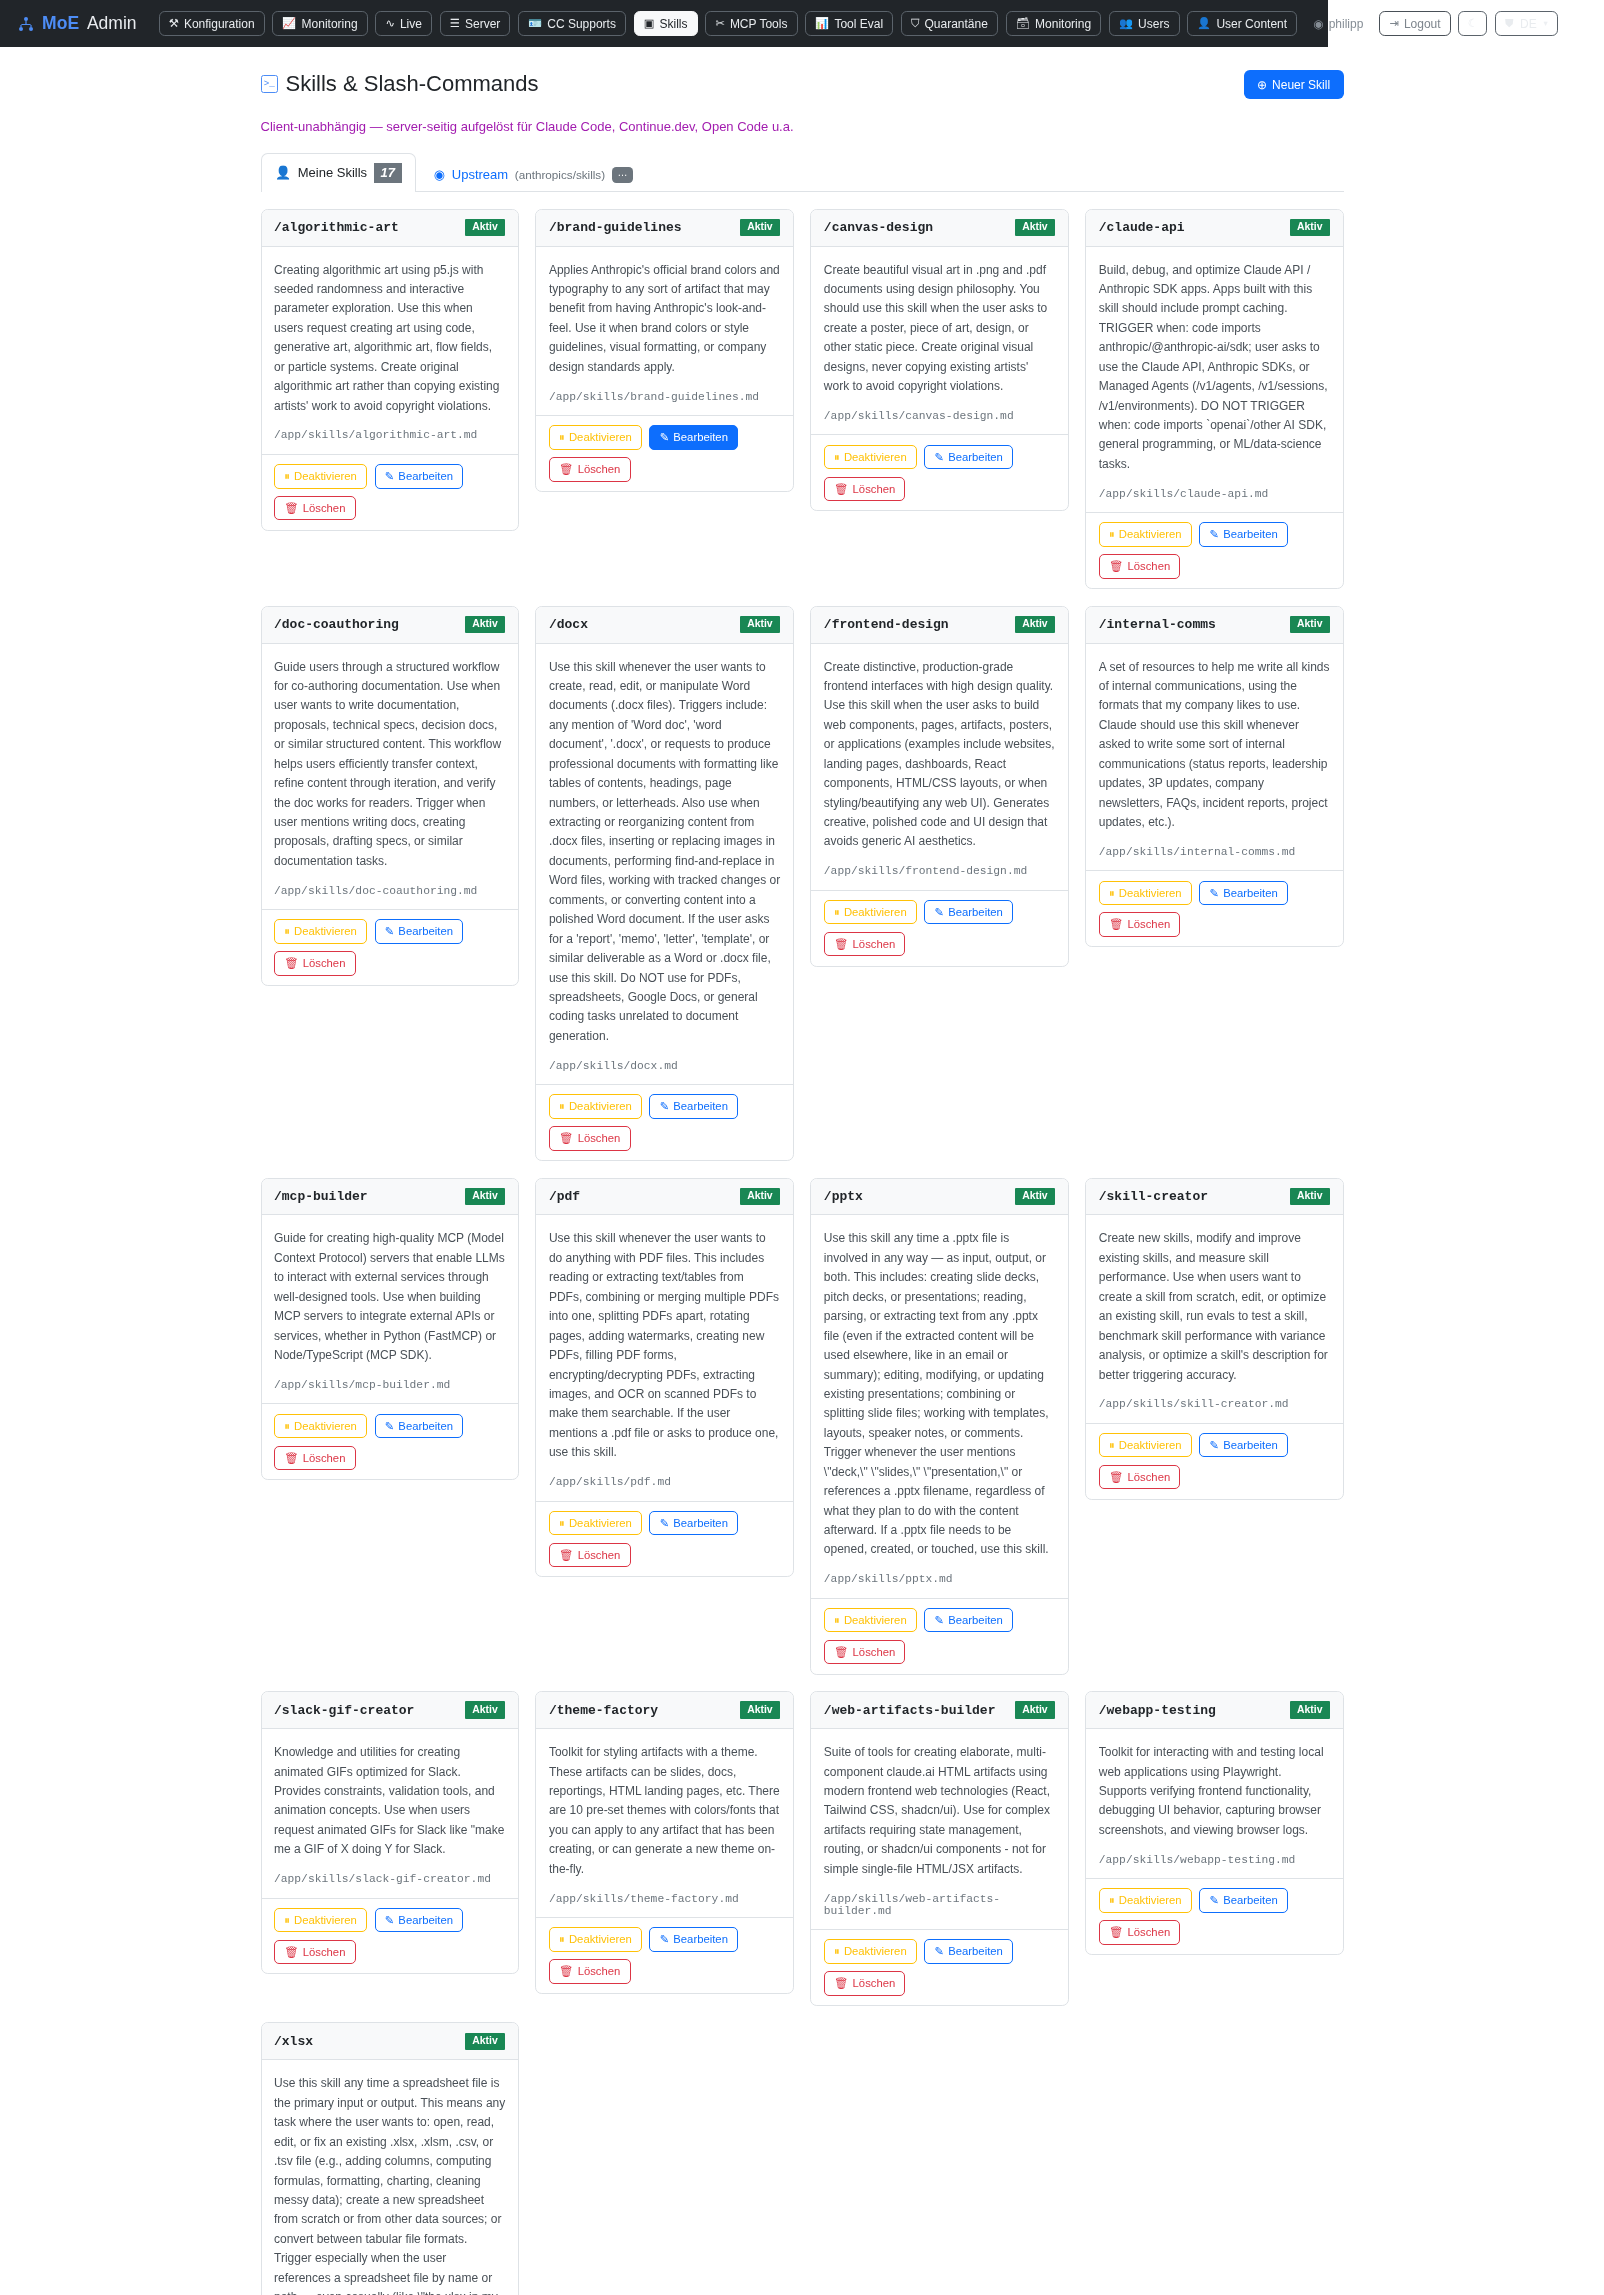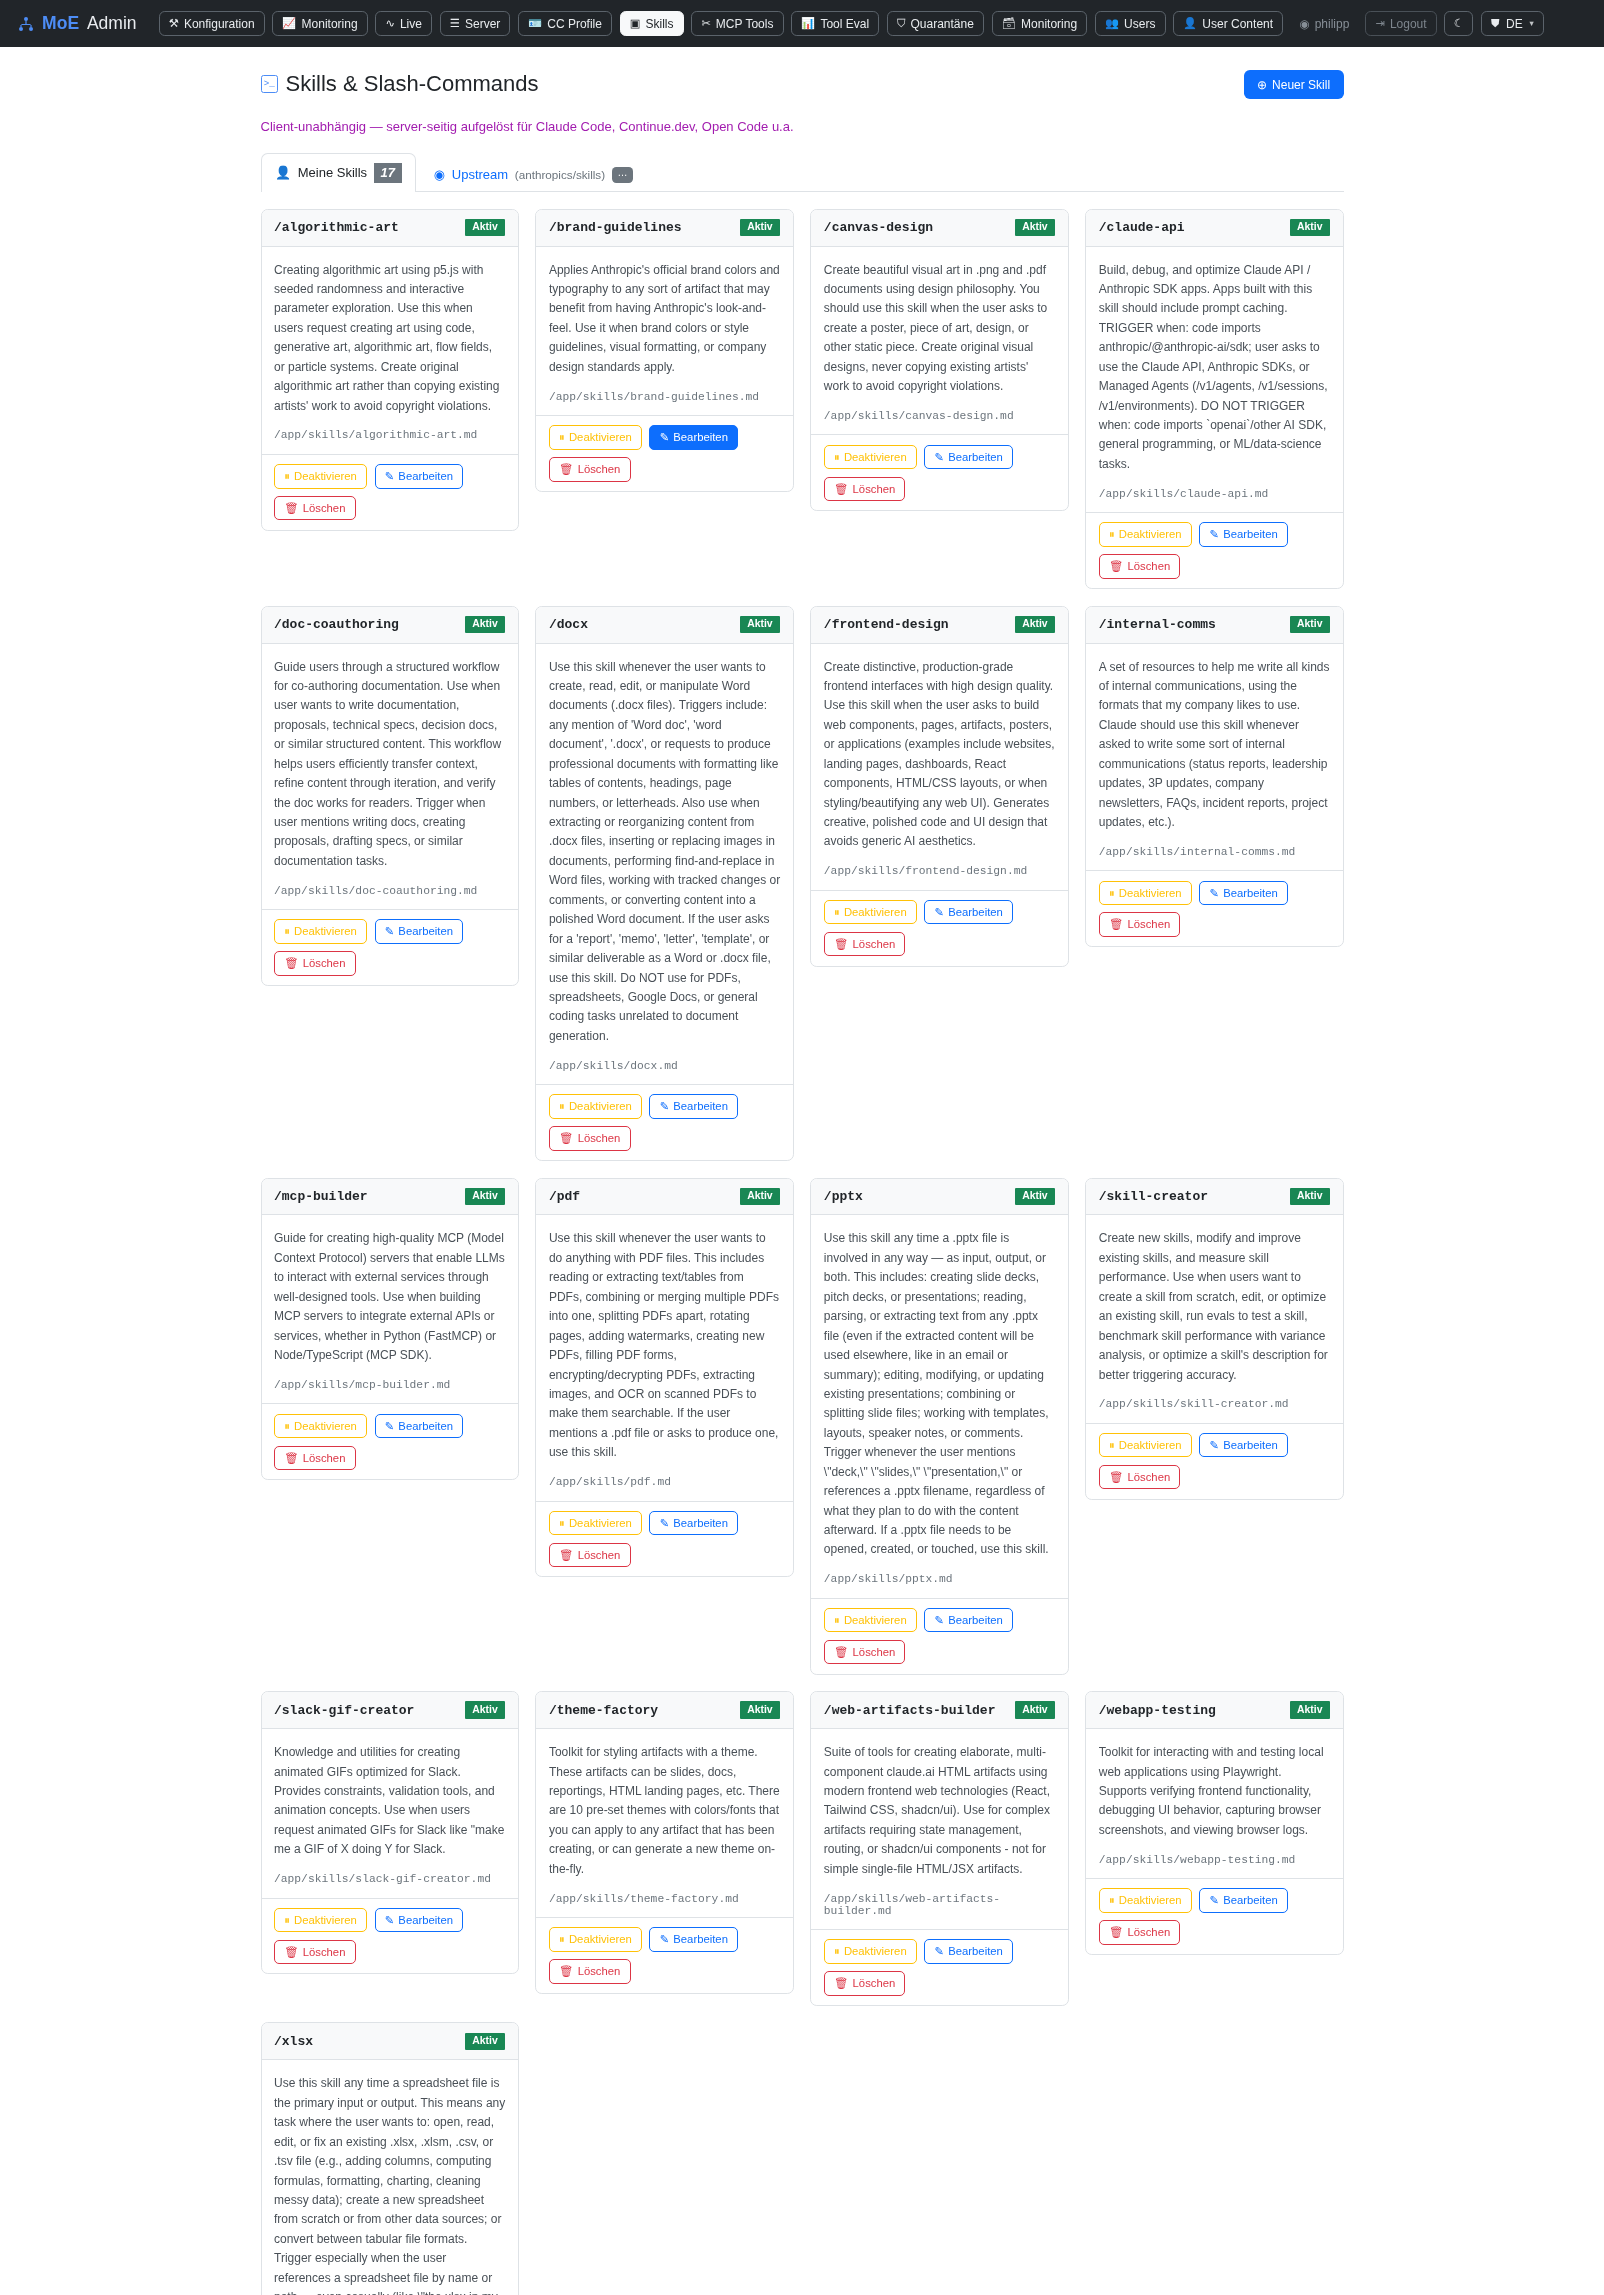--- a/index.html
+++ b/index.html
@@ -13,21 +13,21 @@
   }
 
   
   .topbar {
     background: #212529;
     height: 47px;
     display: flex;
     align-items: center;
     padding: 0 18.4px;
     gap: 0;
-    width: 1604px;
+    width: 1328px;
   }
   .brand {
     display: flex;
     align-items: center;
     gap: 7.5px;
     margin-right: 22px;
     white-space: nowrap;
   }
   .brand .logo-ico {
     color: #4d8df6;
@@ -316,21 +316,21 @@
     <button class="navbtn">
       <span class="ico">∿</span>
       <span>Live</span>
     </button>
     <button class="navbtn">
       <span class="ico">☰</span>
       <span>Server</span>
     </button>
     <button class="navbtn">
       <span class="ico">🪪</span>
-      <span>CC Profile</span>
+      <span>CC Supports</span>
     </button>
     <button class="navbtn active">
       <span class="ico">▣</span>
       <span>Skills</span>
     </button>
     <button class="navbtn">
       <span class="ico">✂</span>
       <span>MCP Tools</span>
     </button>
     <button class="navbtn">

